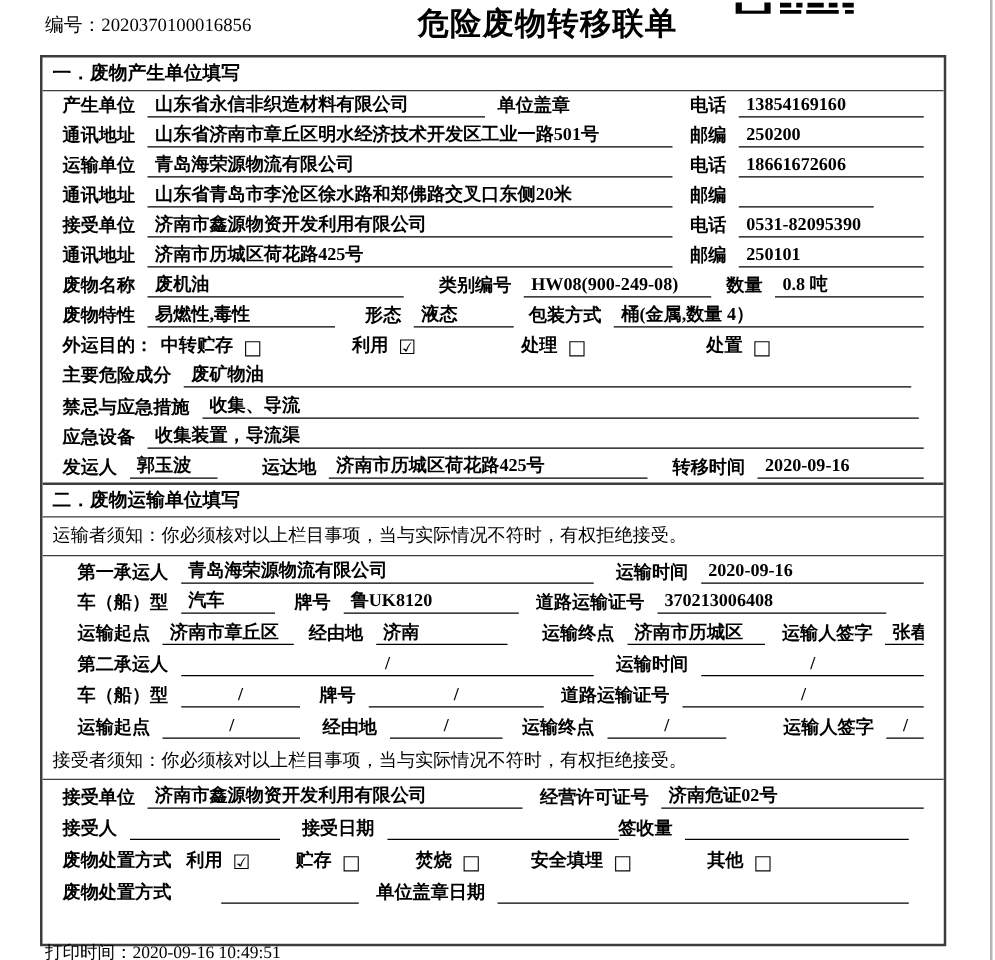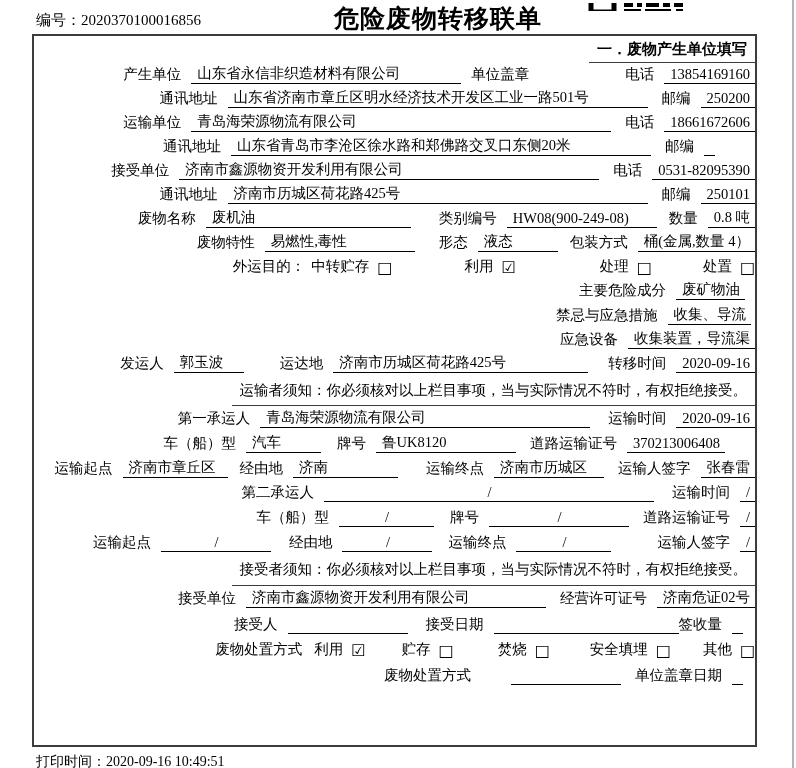--- a/index.html
+++ b/index.html
@@ -12,36 +12,36 @@
   .serial { position:absolute; left:36px; top:11px; font-size:15px; white-space:nowrap; }
   .doc-title {
     position:absolute; top:2px; left:438px; transform:translateX(-50%);
     font-size:25px; font-weight:700; letter-spacing:1px; white-space:nowrap;
     font-family:"Liberation Sans","DejaVu Sans",sans-serif;
   }
   .qr { position:absolute; left:588px; top:0; width:100px; height:11px; overflow:hidden; }
   .page-edge { position:absolute; top:0; bottom:0; right:2px; width:2px; background:#b4b4b4; }
 
   .form {
-    position:absolute; left:32px; top:34px; width:725px; height:713px;
-    border:2px solid #3c3c3c; overflow:hidden; display:flex; flex-direction:column;align-items:flex-end;
+    position:absolute; left:32px; top:44px; width:725px; height:713px;
+    border:2px solid #3c3c3c; overflow:hidden; display:flex; flex-direction:column;
   }
   .sh {
     flex:none; height:26.5px; line-height:25px; padding:0 8px;
     border-bottom:1.5px solid #3c3c3c; font-weight:700; font-size:15px;
     font-family:"Liberation Sans","DejaVu Sans",sans-serif;
   }
   .sh.mid { border-top:2px solid #3c3c3c; height:28.5px; line-height:26.5px; }
   .note {
     flex:none; height:30.5px; border-bottom:1.5px solid #3c3c3c;
     display:flex; align-items:center; padding:0 8px; font-size:14.5px; white-space:nowrap;
   }
-  .fr { flex:none; display:flex; align-items:flex-end; padding:0 0 3px; font-size:14.5px; }
+  .fr { flex:none; display:flex; align-items:flex-end; padding:0 16px 3px; font-size:14.5px;font-weight:bold; }
   .ra { height:24.1px; }
-  .rb { height:24.8px; }
+  .rb { height:24.8px;margin-left:12px; }
   .rc { height:25.5px; }
   .lbl { white-space:nowrap; flex:none; }
   .val {
     border-bottom:1px solid #000; white-space:nowrap; flex:none;
     margin-left:10px; padding:0 5px 0 6px; min-height:18px; overflow:hidden;
   }
   .fx { flex:1 1 auto; }
   .ctr { text-align:center; }
   .cbi { display:flex; align-items:flex-end; white-space:nowrap; flex:none; }
   .box { font-family:"DejaVu Sans",sans-serif; font-size:16px; line-height:16px; margin-left:8px; }
@@ -144,21 +144,21 @@
       <span class="box">□</span>
     </span>
     <span class="cbi" style="margin-left:72px">
       <span>利用</span>
       <span class="box">☑</span>
     </span>
     <span class="cbi" style="margin-left:84px">
       <span>处理</span>
       <span class="box">□</span>
     </span>
-    <span class="cbi" style="margin-left:51px">
+    <span class="cbi" style="margin-left:96px">
       <span>处置</span>
       <span class="box">□</span>
     </span>
   </div>
 
   <div class="fr ra">
     <span class="lbl">主要危险成分</span>
     <span class="val fx" style="margin-right:10px">废矿物油</span>
   </div>
 
@@ -174,20 +174,21 @@
 
   <div class="fr ra">
     <span class="lbl">发运人</span>
     <span class="val" style="width:70px">郭玉波</span>
     <span class="lbl" style="margin-left:36px">运达地</span>
     <span class="val" style="width:255px">济南市历城区荷花路425号</span>
     <span class="lbl" style="margin-left:20px">转移时间</span>
     <span class="val fx">2020-09-16</span>
   </div>
 
+  <div class="sh mid">二．废物运输单位填写</div>
 
   <div class="note">运输者须知：你必须核对以上栏目事项，当与实际情况不符时，有权拒绝接受。</div>
 
   <div class="fr rb">
     <span class="lbl">第一承运人</span>
     <span class="val" style="width:330px">青岛海荣源物流有限公司</span>
     <span class="lbl" style="margin-left:18px">运输时间</span>
     <span class="val fx">2020-09-16</span>
   </div>
 
@@ -268,21 +269,21 @@
       <span class="box">□</span>
     </span>
     <span class="cbi" style="margin-left:44px">
       <span>焚烧</span>
       <span class="box">□</span>
     </span>
     <span class="cbi" style="margin-left:40px">
       <span>安全填埋</span>
       <span class="box">□</span>
     </span>
-    <span class="cbi" style="margin-left:32px">
+    <span class="cbi" style="margin-left:60px">
       <span>其他</span>
       <span class="box">□</span>
     </span>
   </div>
 
   <div class="fr rc">
     <span class="lbl">废物处置方式</span>
     <span class="val" style="width:110px;margin-left:40px"></span>
     <span class="lbl" style="margin-left:14px">单位盖章</span>
     <span class="lbl" style="">日期</span>

